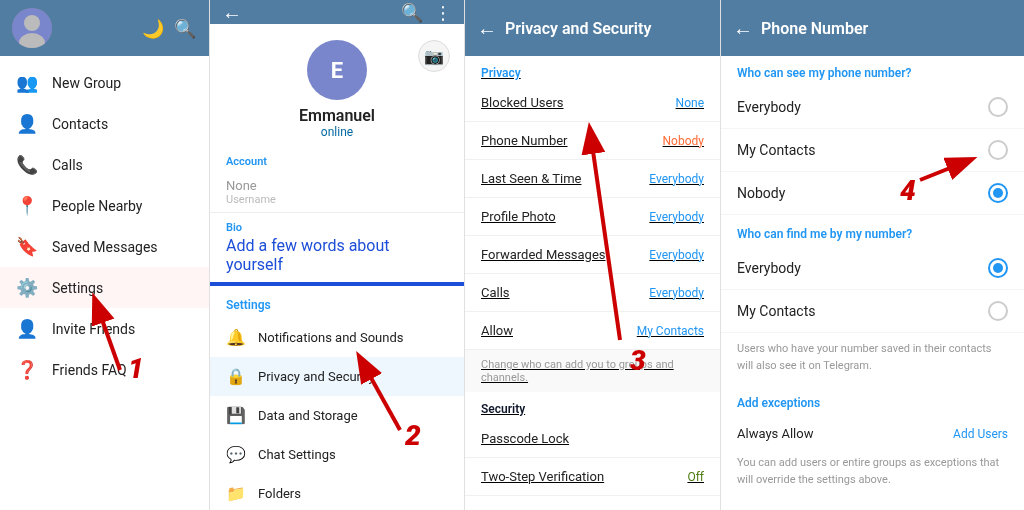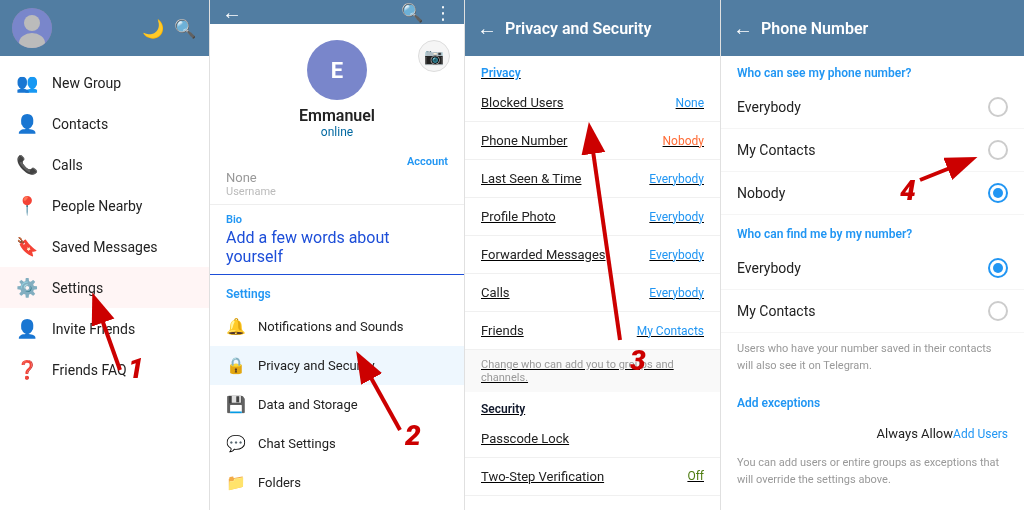--- a/index.html
+++ b/index.html
@@ -112,24 +112,24 @@
       display: flex;
       align-items: center;
       justify-content: center;
       font-size: 16px;
       color: #666;
       cursor: pointer;
       border: 1px solid #ddd;
     }
 
     .account-section { padding: 6px 16px; border-bottom: 1px solid #eee; }
-    .account-label { font-size: 11px; color: #2196f3; font-weight: 600; margin-bottom: 2px; text-align: right; }
+    .account-label { font-size: 11px; color: #2196f3; font-weight: 600; margin-bottom: 10px; }
     .account-value { font-size: 13px; color: #999; }
 
-    .bio-section { padding: 8px 16px; border-bottom: 1px solid #1d4ed8; }
+    .bio-section { padding: 8px 16px; border-bottom: 4px solid #1d4ed8; }
     .bio-label { font-size: 11px; color: #2196f3; font-weight: 600; margin-bottom: 2px; }
     .bio-value { font-size: 16px; color: #1d4ed8; }
 
     .settings-section { padding: 8px 0; }
     .settings-section-title { font-size: 12px; color: #2196f3; padding: 4px 16px 6px; font-weight: 600; }
     .settings-menu-item {
       display: flex;
       align-items: center;
       gap: 12px;
       padding: 10px 16px;
@@ -183,21 +183,21 @@
     .privacy-note {
       font-size: 11px;
       color: #999;
       padding: 8px 16px;
       background: #f9f9f9;
     }
 
     .security-section-header { font-size: 12px; color: #0f172a; padding: 10px 16px 4px; font-weight: 600; }
     .security-item {
       display: flex;
-      align-items: flex-start;
+      align-items: flex-end;
       justify-content: space-between;
       padding: 11px 16px;
       font-size: 13px;
       color: #222;
       cursor: pointer;
       border-bottom: 1px solid #f0f0f0;
     }
     .security-item .s-val { font-size: 12px; color: #2196f3; }
     .security-item .s-val.off { color: #4d7c0f; }
 
@@ -257,21 +257,21 @@
     .find-note {
       font-size: 11px;
       color: #999;
       padding: 8px 16px 12px;
       line-height: 1.5;
     }
     .exceptions-title { font-size: 12px; color: #2196f3; padding: 10px 16px 6px; font-weight: 600; }
     .exceptions-row {
       display: flex;
       align-items: center;
-      justify-content: flex-end;
+      justify-content: space-between;
       padding: 10px 16px;
       font-size: 13px;
       color: #222;
     }
     .add-users-btn {
       font-size: 12px;
       color: #2196f3;
       cursor: pointer;
     }
     .exceptions-note {
@@ -427,21 +427,21 @@
       </div>
       <div class="privacy-item">
         <span class="p-label">Forwarded Messages</span>
         <span class="p-value everybody">Everybody</span>
       </div>
       <div class="privacy-item">
         <span class="p-label">Calls</span>
         <span class="p-value everybody">Everybody</span>
       </div>
       <div class="privacy-item">
-        <span class="p-label">Friends</span>
+        <span class="p-label">Allow</span>
         <span class="p-value mycontacts">My Contacts</span>
       </div>
 
       <div class="privacy-note">Change who can add you to groups and channels.</div>
 
       <div class="security-section-header">Security</div>
       <div class="security-item">
         <span>Passcode Lock</span>
         <span class="s-val"></span>
       </div>

